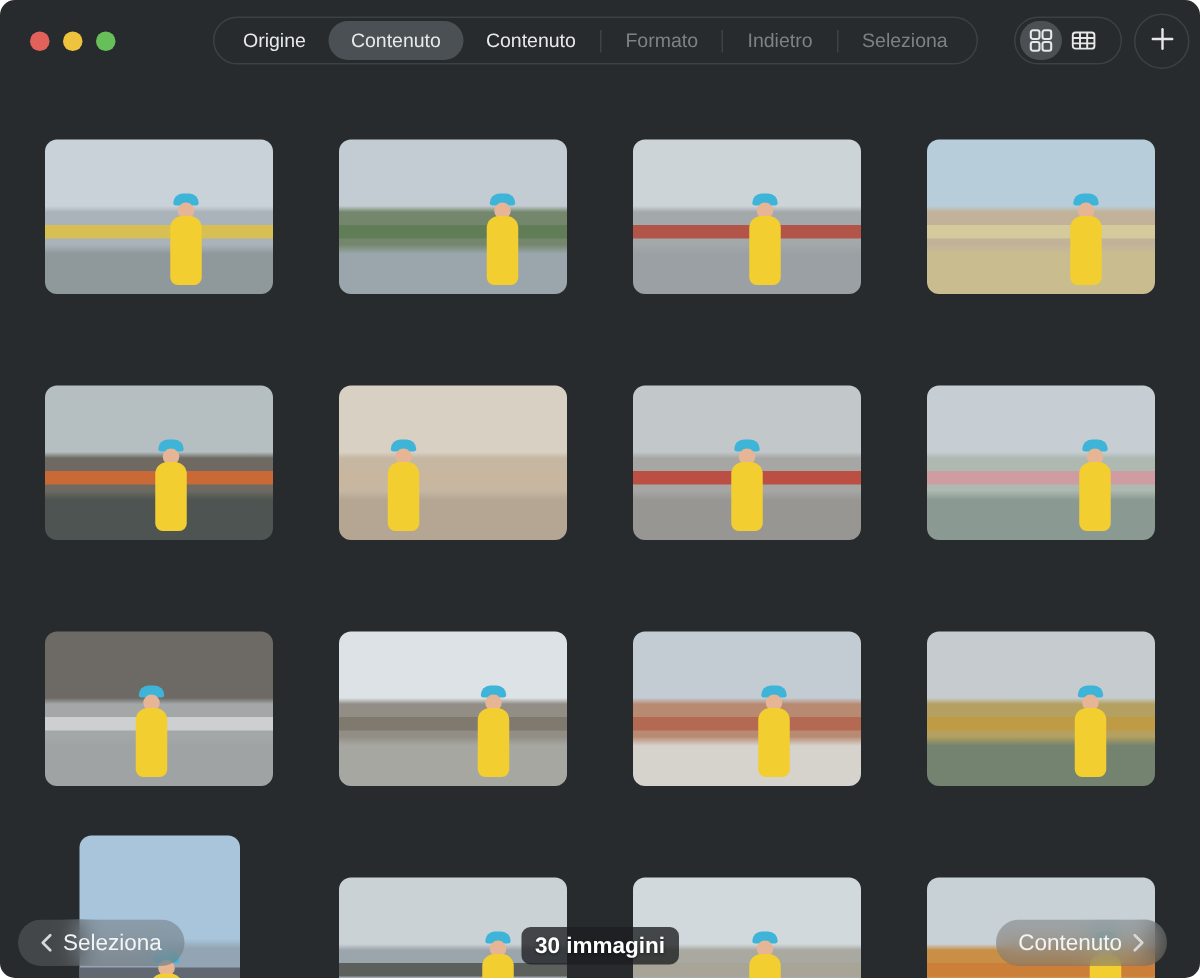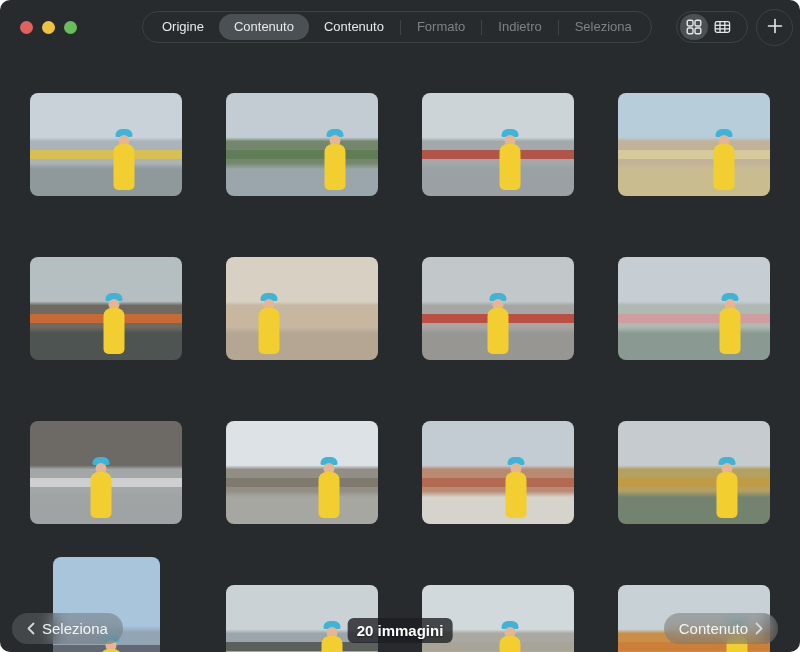--- a/index.html
+++ b/index.html
@@ -263,21 +263,21 @@
   <button class="footer-btn back-btn">
     <span class="chev">
       <svg width="8" height="13" viewBox="0 0 8 13" fill="none" stroke="#d6d8d9" stroke-width="1.8" stroke-linecap="round" stroke-linejoin="round">
           <polyline points="6.5,1.5 1.5,6.5 6.5,11.5"></polyline>
         </svg>
     </span>
     <span>Seleziona</span>
   </button>
 
   <div class="count-badge">
-    <span>20 immagini</span>
+    <span>30 immagini</span>
   </div>
 
   <button class="footer-btn next-btn">
     <span>Contenuto</span>
     <span class="chev">
       <svg width="8" height="13" viewBox="0 0 8 13" fill="none" stroke="#d6d8d9" stroke-width="1.8" stroke-linecap="round" stroke-linejoin="round">
           <polyline points="1.5,1.5 6.5,6.5 1.5,11.5"></polyline>
         </svg>
     </span>
   </button>

